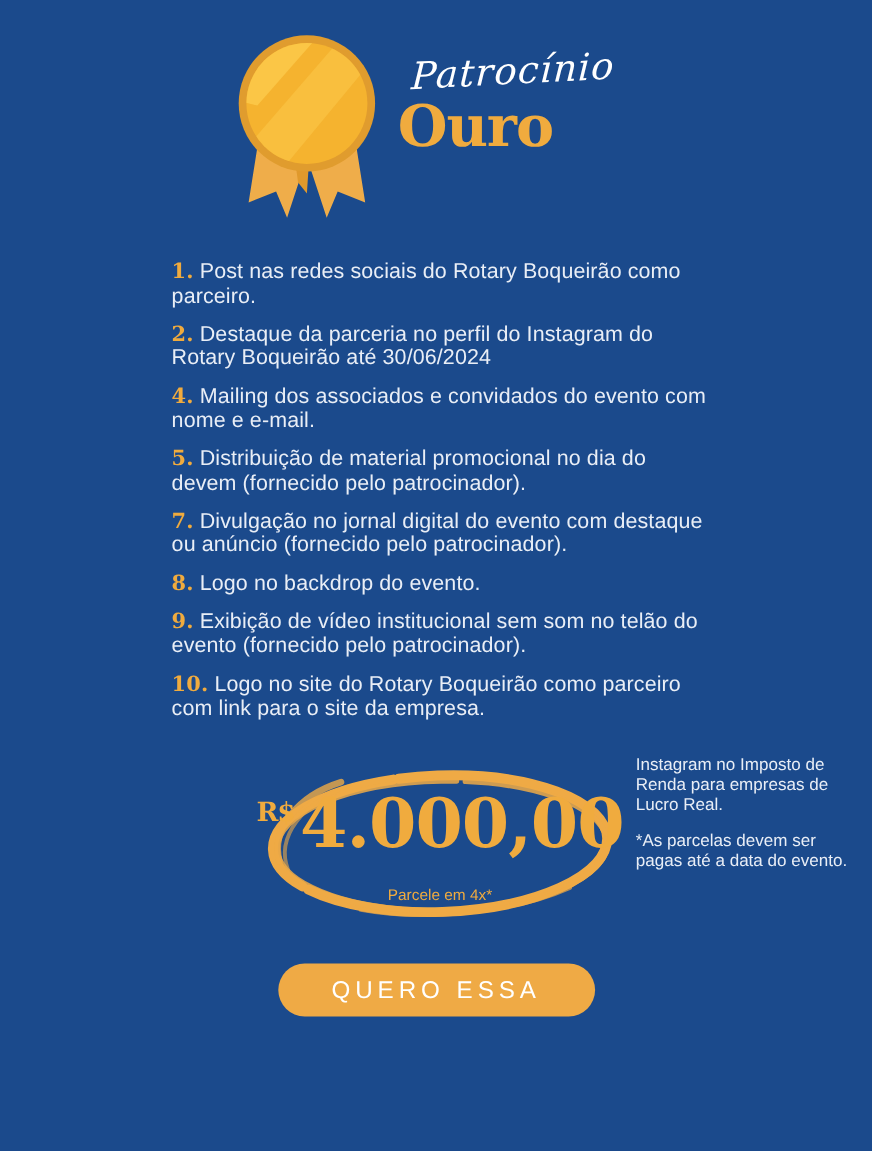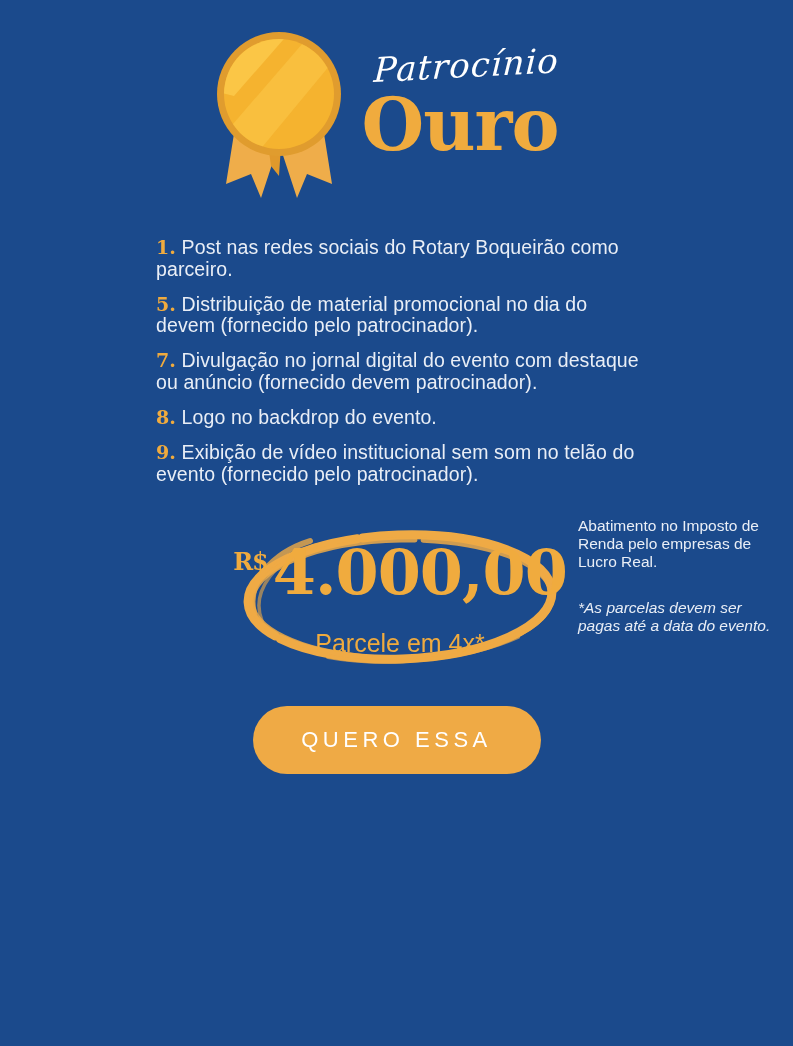--- a/index.html
+++ b/index.html
@@ -52,21 +52,21 @@
     transform:rotate(-3deg) skewX(-6deg);
     transform-origin:left center;
     margin-left:14px;
     line-height:1;
     white-space:nowrap;
   }
 
   .ouro-title {
     font-family:"DejaVu Serif", serif;
     font-weight:700;
-    font-size:72px;
+    font-size:52px;
     color:#f0ab3e;
     line-height:0.95;
     margin-top:4px;
     margin-left:2px;
     letter-spacing:-1px;
     white-space:nowrap;
   }
 
   
   .benefits {
@@ -130,49 +130,49 @@
     margin-top:8px;
     margin-right:5px;
     letter-spacing:-1px;
   }
   .price-value {
     font-size:62px;
     letter-spacing:-1px;
   }
   .price-sub {
     color:#f0ab3e;
-    font-size:25px;
+    font-size:14px;
     margin-top:25px;
     font-weight:400;
   }
 
   .notes {
     position:absolute;
     left:578px;
     top:0;
     width:200px;
     color:#e9eef6;
     font-size:15.5px;
     line-height:1.16;
   }
-  .note-block + .note-block { margin-top:28px;font-style:italic; }
+  .note-block + .note-block { margin-top:15px; }
 
   
   .cta-wrap {
     display:flex;
     justify-content:center;
     margin-top:24px;
   }
   .cta-button {
     background:#efaa45;
     color:#ffffff;
     border:none;
     border-radius:40px;
     width:288px;
-    height:68px;
+    height:48px;
     font-size:22px;
     letter-spacing:4.5px;
     font-family:"Liberation Sans", sans-serif;
     cursor:pointer;
   }
 </style>
 </head>
 <body>
 
 <div class="header">
@@ -202,30 +202,39 @@
     <div class="ouro-title">Ouro</div>
   </div>
 
 </div>
 
 <ul class="benefits">
   <li class="benefit-item">
     <span class="benefit-num">1.</span><span> </span><span>Post nas redes sociais do Rotary Boqueirão como parceiro.</span>
   </li>
   <li class="benefit-item">
+    <span class="benefit-num">2.</span><span> </span><span>Destaque da parceria no perfil do Instagram do Rotary Boqueirão até 30/06/2024</span>
+  </li>
+  <li class="benefit-item">
+    <span class="benefit-num">4.</span><span> </span><span>Mailing dos associados e convidados do evento com nome e e-mail.</span>
+  </li>
+  <li class="benefit-item">
     <span class="benefit-num">5.</span><span> </span><span>Distribuição de material promocional no dia do devem (fornecido pelo patrocinador).</span>
   </li>
   <li class="benefit-item">
-    <span class="benefit-num">7.</span><span> </span><span>Divulgação no jornal digital do evento com destaque ou anúncio (fornecido devem patrocinador).</span>
+    <span class="benefit-num">7.</span><span> </span><span>Divulgação no jornal digital do evento com destaque ou anúncio (fornecido pelo patrocinador).</span>
   </li>
   <li class="benefit-item">
     <span class="benefit-num">8.</span><span> </span><span>Logo no backdrop do evento.</span>
   </li>
   <li class="benefit-item">
     <span class="benefit-num">9.</span><span> </span><span>Exibição de vídeo institucional sem som no telão do evento (fornecido pelo patrocinador).</span>
+  </li>
+  <li class="benefit-item">
+    <span class="benefit-num">10.</span><span> </span><span>Logo no site do Rotary Boqueirão como parceiro com link para o site da empresa.</span>
   </li>
 </ul>
 
 <div class="price-row">
 
   <div class="price-ellipse-wrap">
     <svg class="ellipse-svg" viewBox="0 0 336 145" xmlns="http://www.w3.org/2000/svg">
       <g fill="none" stroke="#efaa45" stroke-linecap="round">
         <ellipse cx="168" cy="72" rx="152" ry="62" stroke-width="9" transform="rotate(-2 168 72)" stroke-dasharray="300 6 180 5 260 7"></ellipse>
         <ellipse cx="170" cy="74" rx="150" ry="59" stroke-width="5" transform="rotate(-1 170 74)" stroke-dasharray="200 10 320 8 140 6" opacity="0.85"></ellipse>
@@ -238,21 +247,21 @@
     <div class="price-text-inner">
       <div class="price-main">
         <span class="price-currency">R$</span>
         <span class="price-value">4.000,00</span>
       </div>
       <div class="price-sub">Parcele em 4x*</div>
     </div>
   </div>
 
   <div class="notes">
-    <div class="note-block">Abatimento no Imposto de Renda pelo empresas de Lucro Real.</div>
+    <div class="note-block">Instagram no Imposto de Renda para empresas de Lucro Real.</div>
     <div class="note-block">*As parcelas devem ser pagas até a data do evento.</div>
   </div>
 
 </div>
 
 <div class="cta-wrap">
   <button class="cta-button">QUERO ESSA</button>
 </div>
 
 </body></html>

